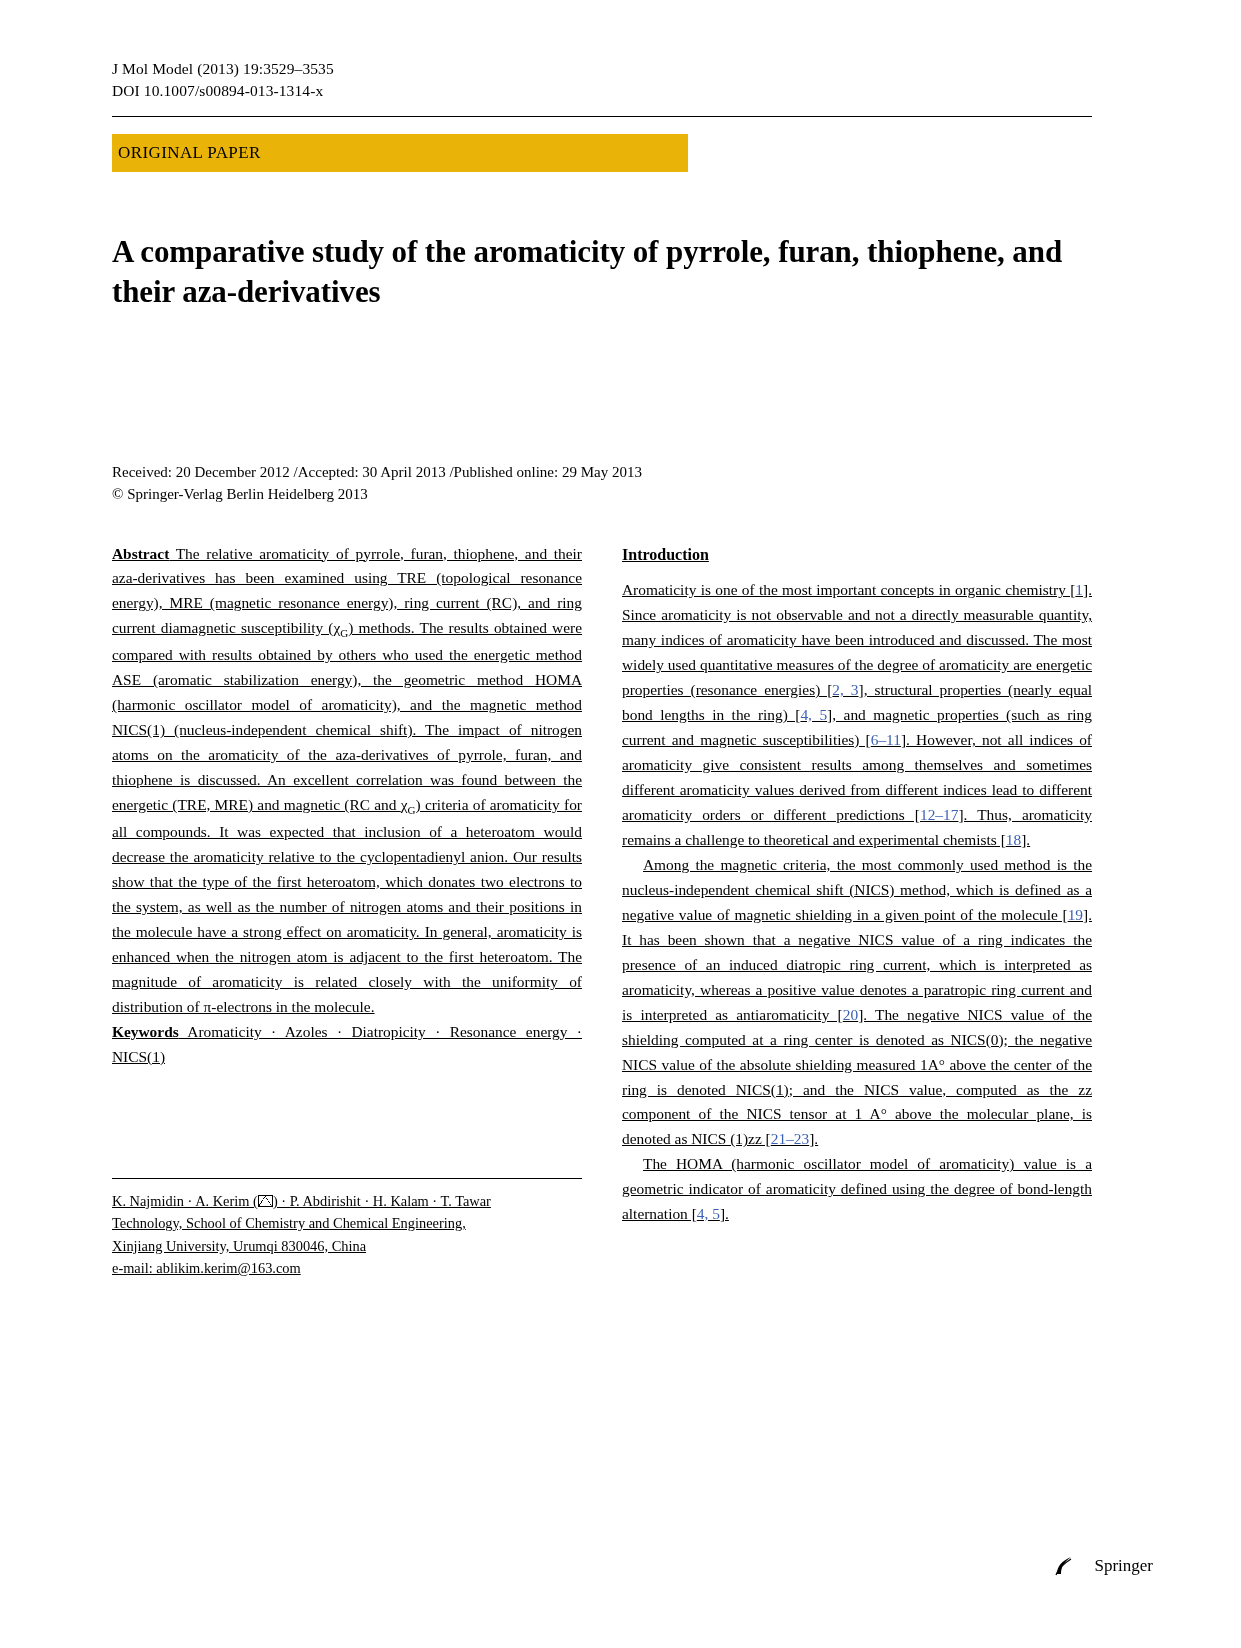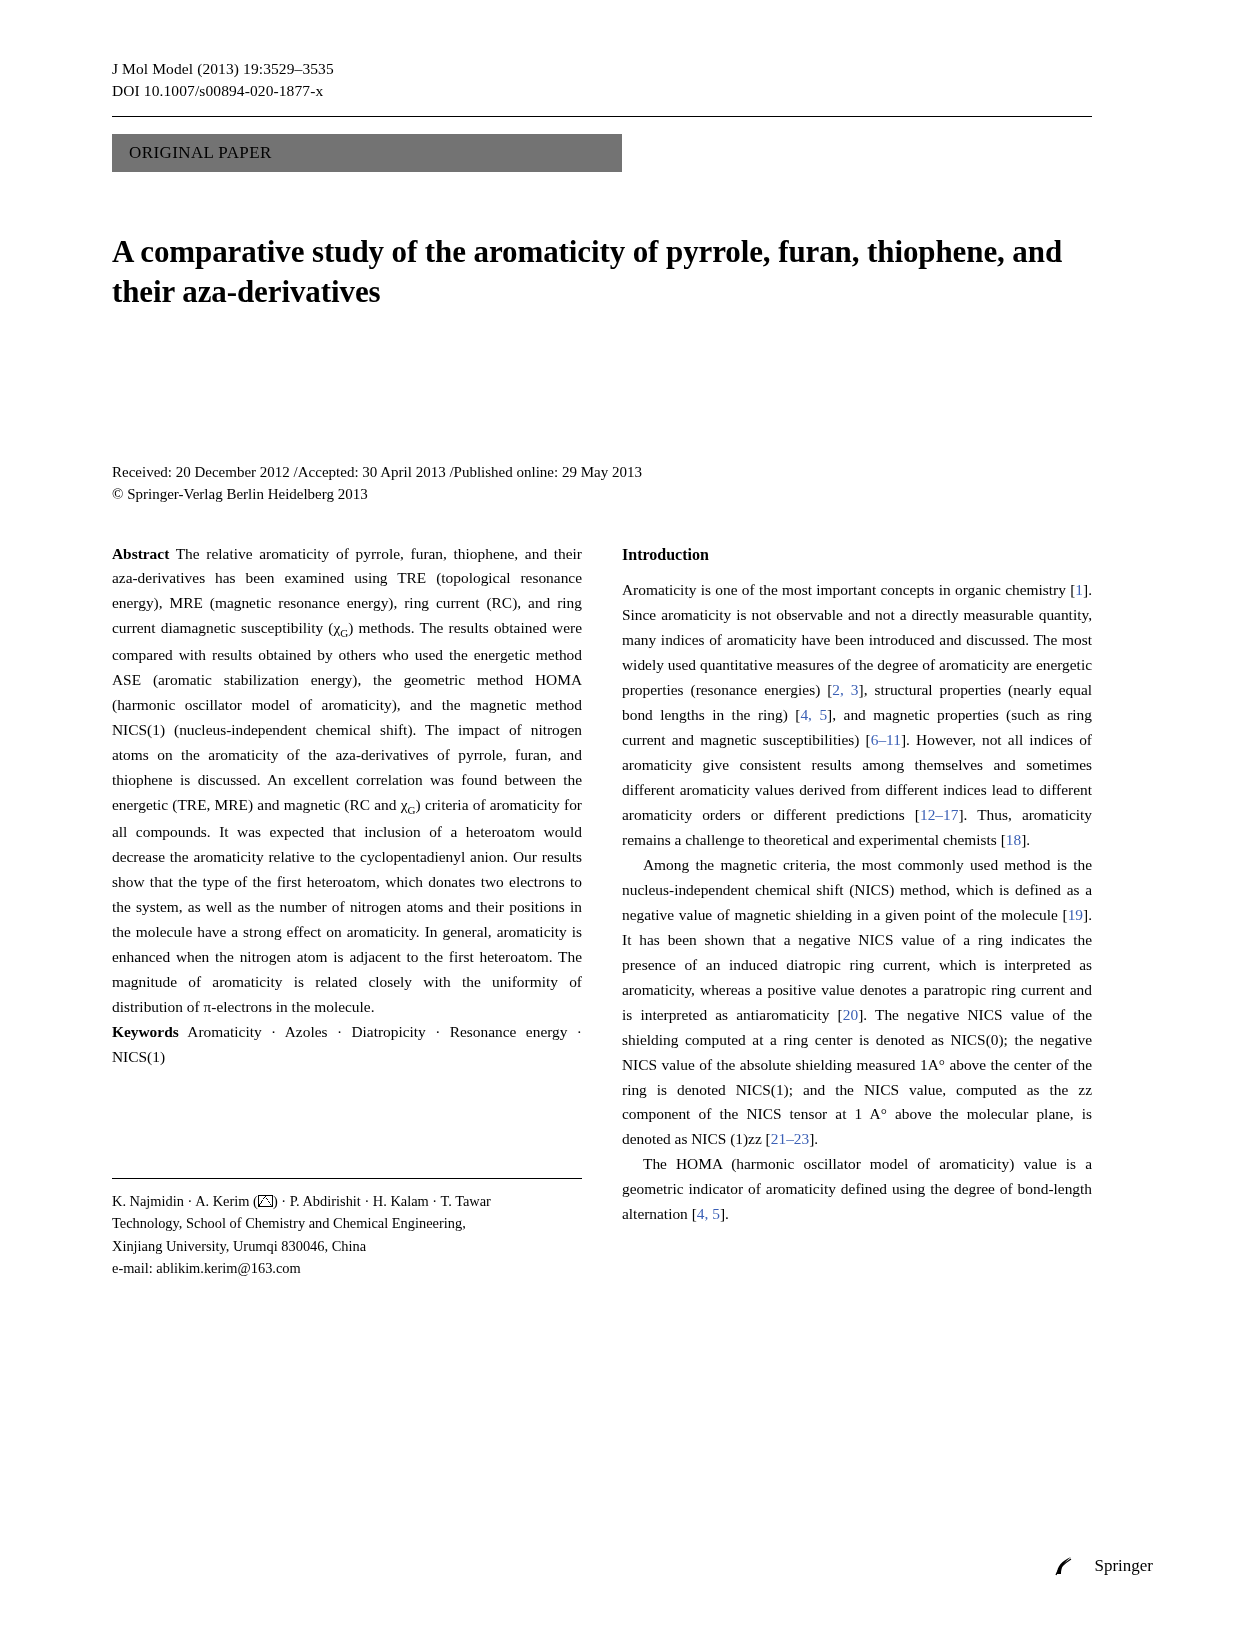--- a/index.html
+++ b/index.html
@@ -31,26 +31,26 @@
     font-size: 15.5px;
     line-height: 1.45;
     letter-spacing: 0.1px;
   }
   .rule {
     border-top: 1.4px solid #000;
     margin-top: 13px;
   }
   .paper-type {
     margin-top: 17px;
-    background: #737373;
-    width: 510px;
+    background: #eab308;
+    width: 576px;
     height: 38px;
     display: flex;
     align-items: center;
-    padding-left: 17px;
+    padding-left: 6px;
     box-sizing: border-box;
     font-size: 17px;
     letter-spacing: 0.4px;
   }
   
   h1.title {
     font-size: 31px;
     font-weight: bold;
     line-height: 1.3;
     margin: 60px 0 0 0;
@@ -69,20 +69,21 @@
   }
   .copyright {
     font-size: 15px;
     line-height: 1.5;
   }
   
   .columns {
     margin-top: 36px;
     display: flex;
     gap: 40px;
+    text-decoration: underline;
   }
   .col {
     width: 470px;
     font-size: 15.4px;
     line-height: 1.62;
     text-align: justify;
   }
   .col p {
     margin: 0;
   }
@@ -154,21 +155,21 @@
   }
 </style>
 </head>
 <body>
 
 <div class="page">
   <div class="content">
 
     <div>
       <div class="journal-line">J Mol Model (2013) 19:3529–3535</div>
-      <div class="journal-line">DOI 10.1007/s00894-020-1877-x</div>
+      <div class="journal-line">DOI 10.1007/s00894-013-1314-x</div>
     </div>
 
     <div class="rule"></div>
 
     <div class="paper-type">
       <span>ORIGINAL PAPER</span>
     </div>
 
     <h1 class="title">A comparative study of the aromaticity of pyrrole, furan, thiophene, and their aza-derivatives</h1>
 

